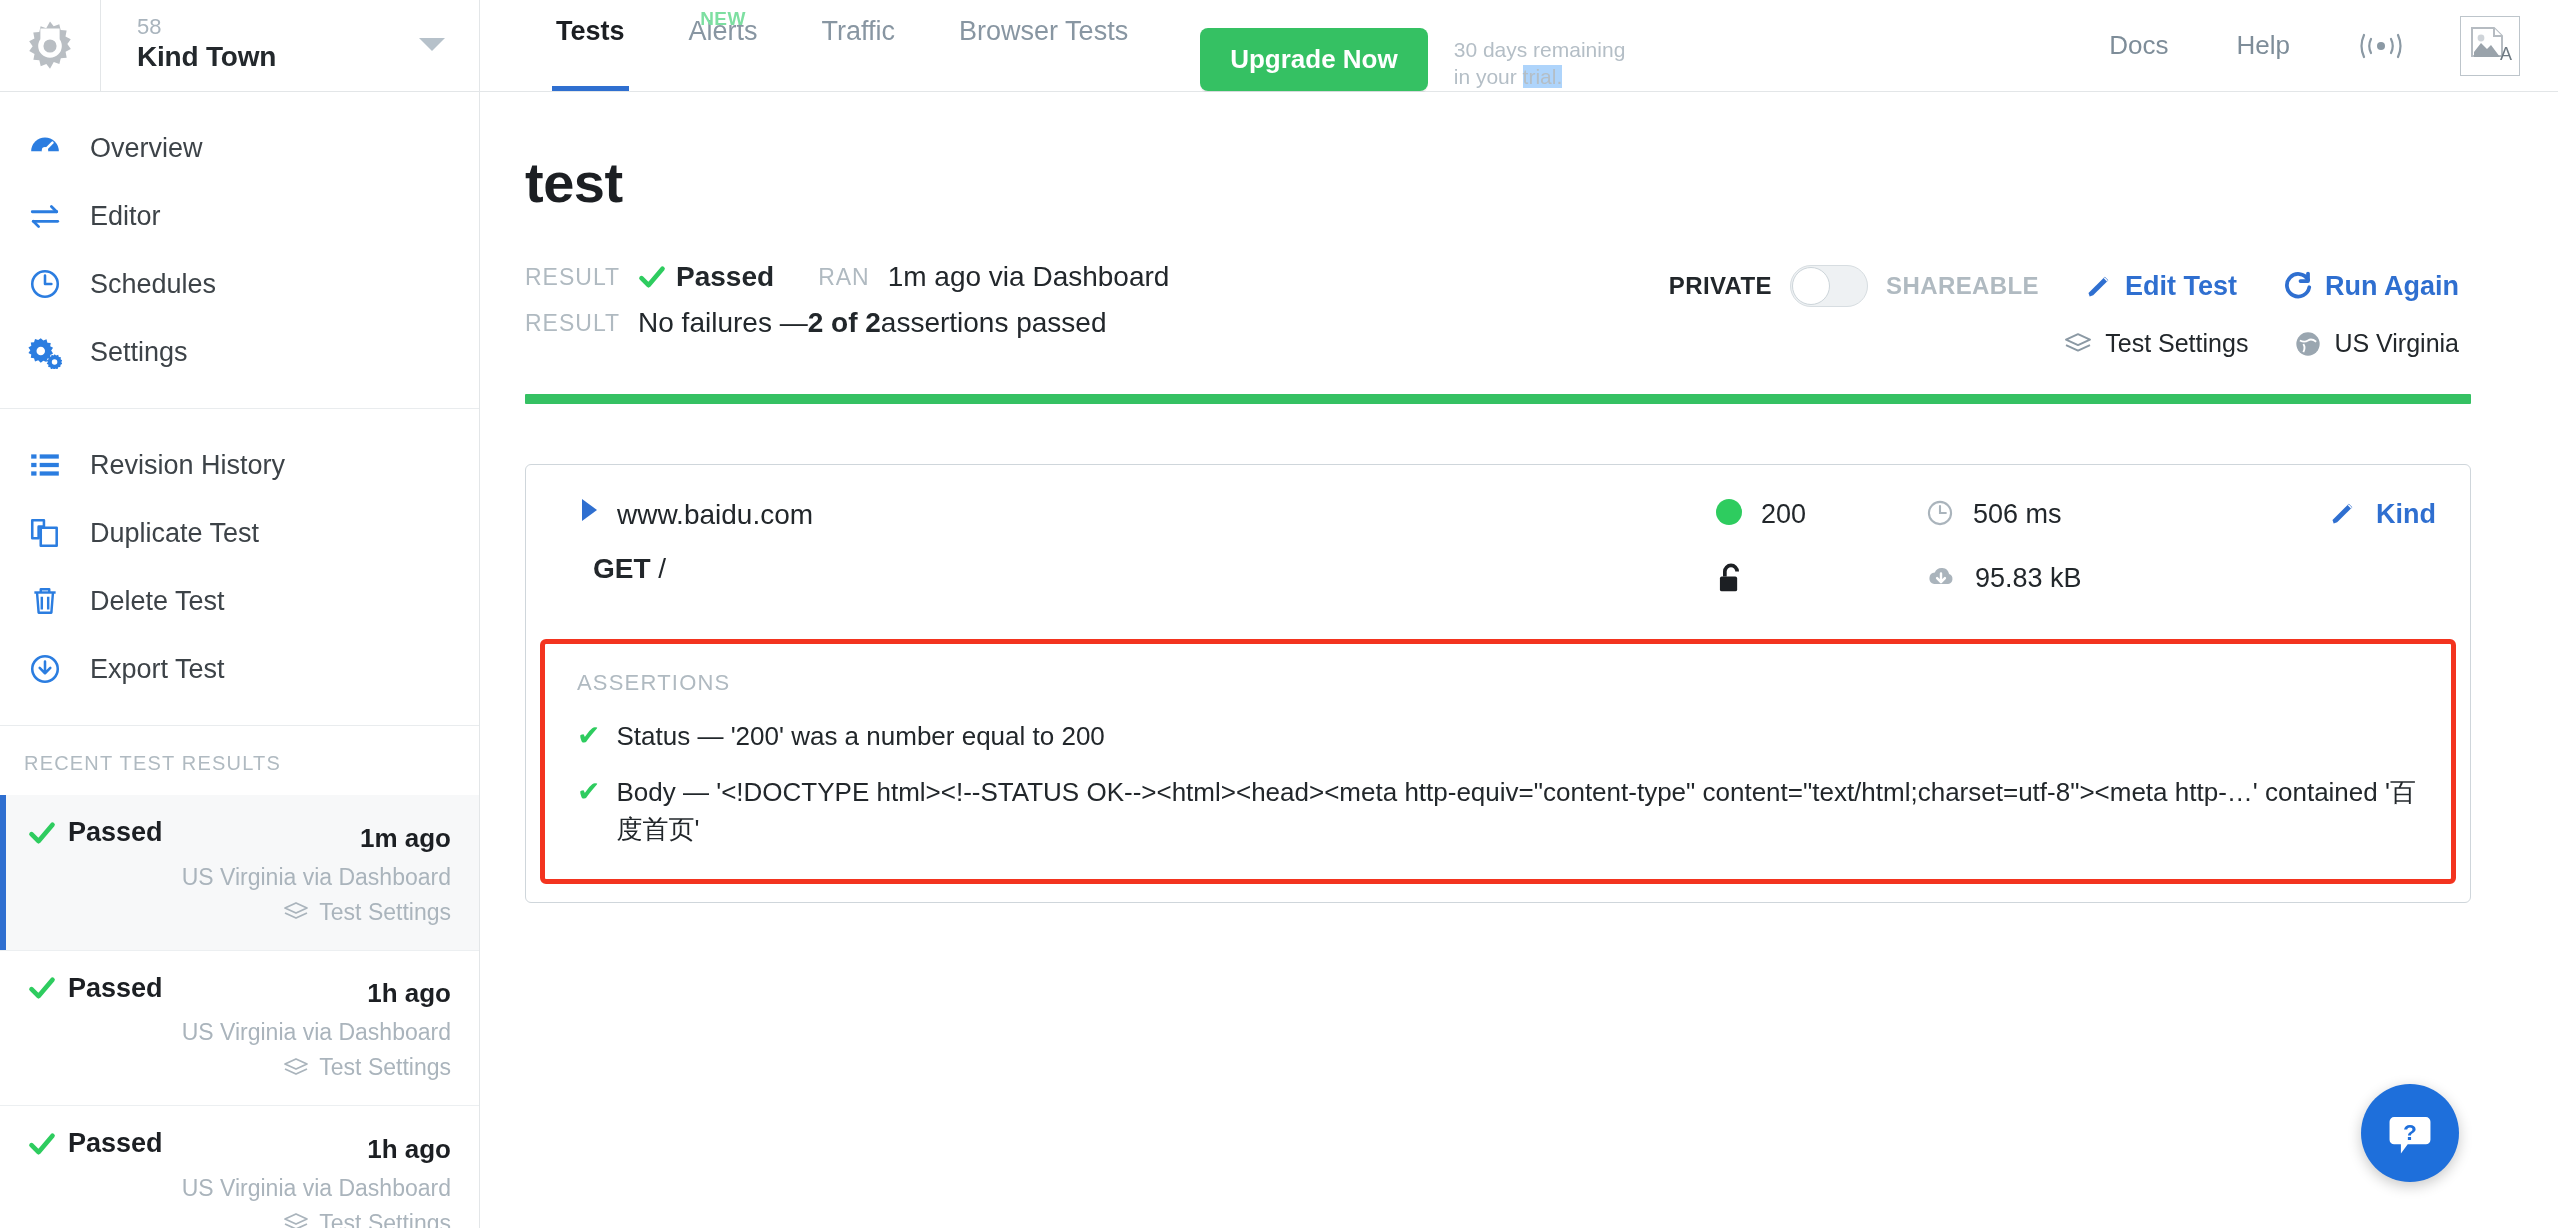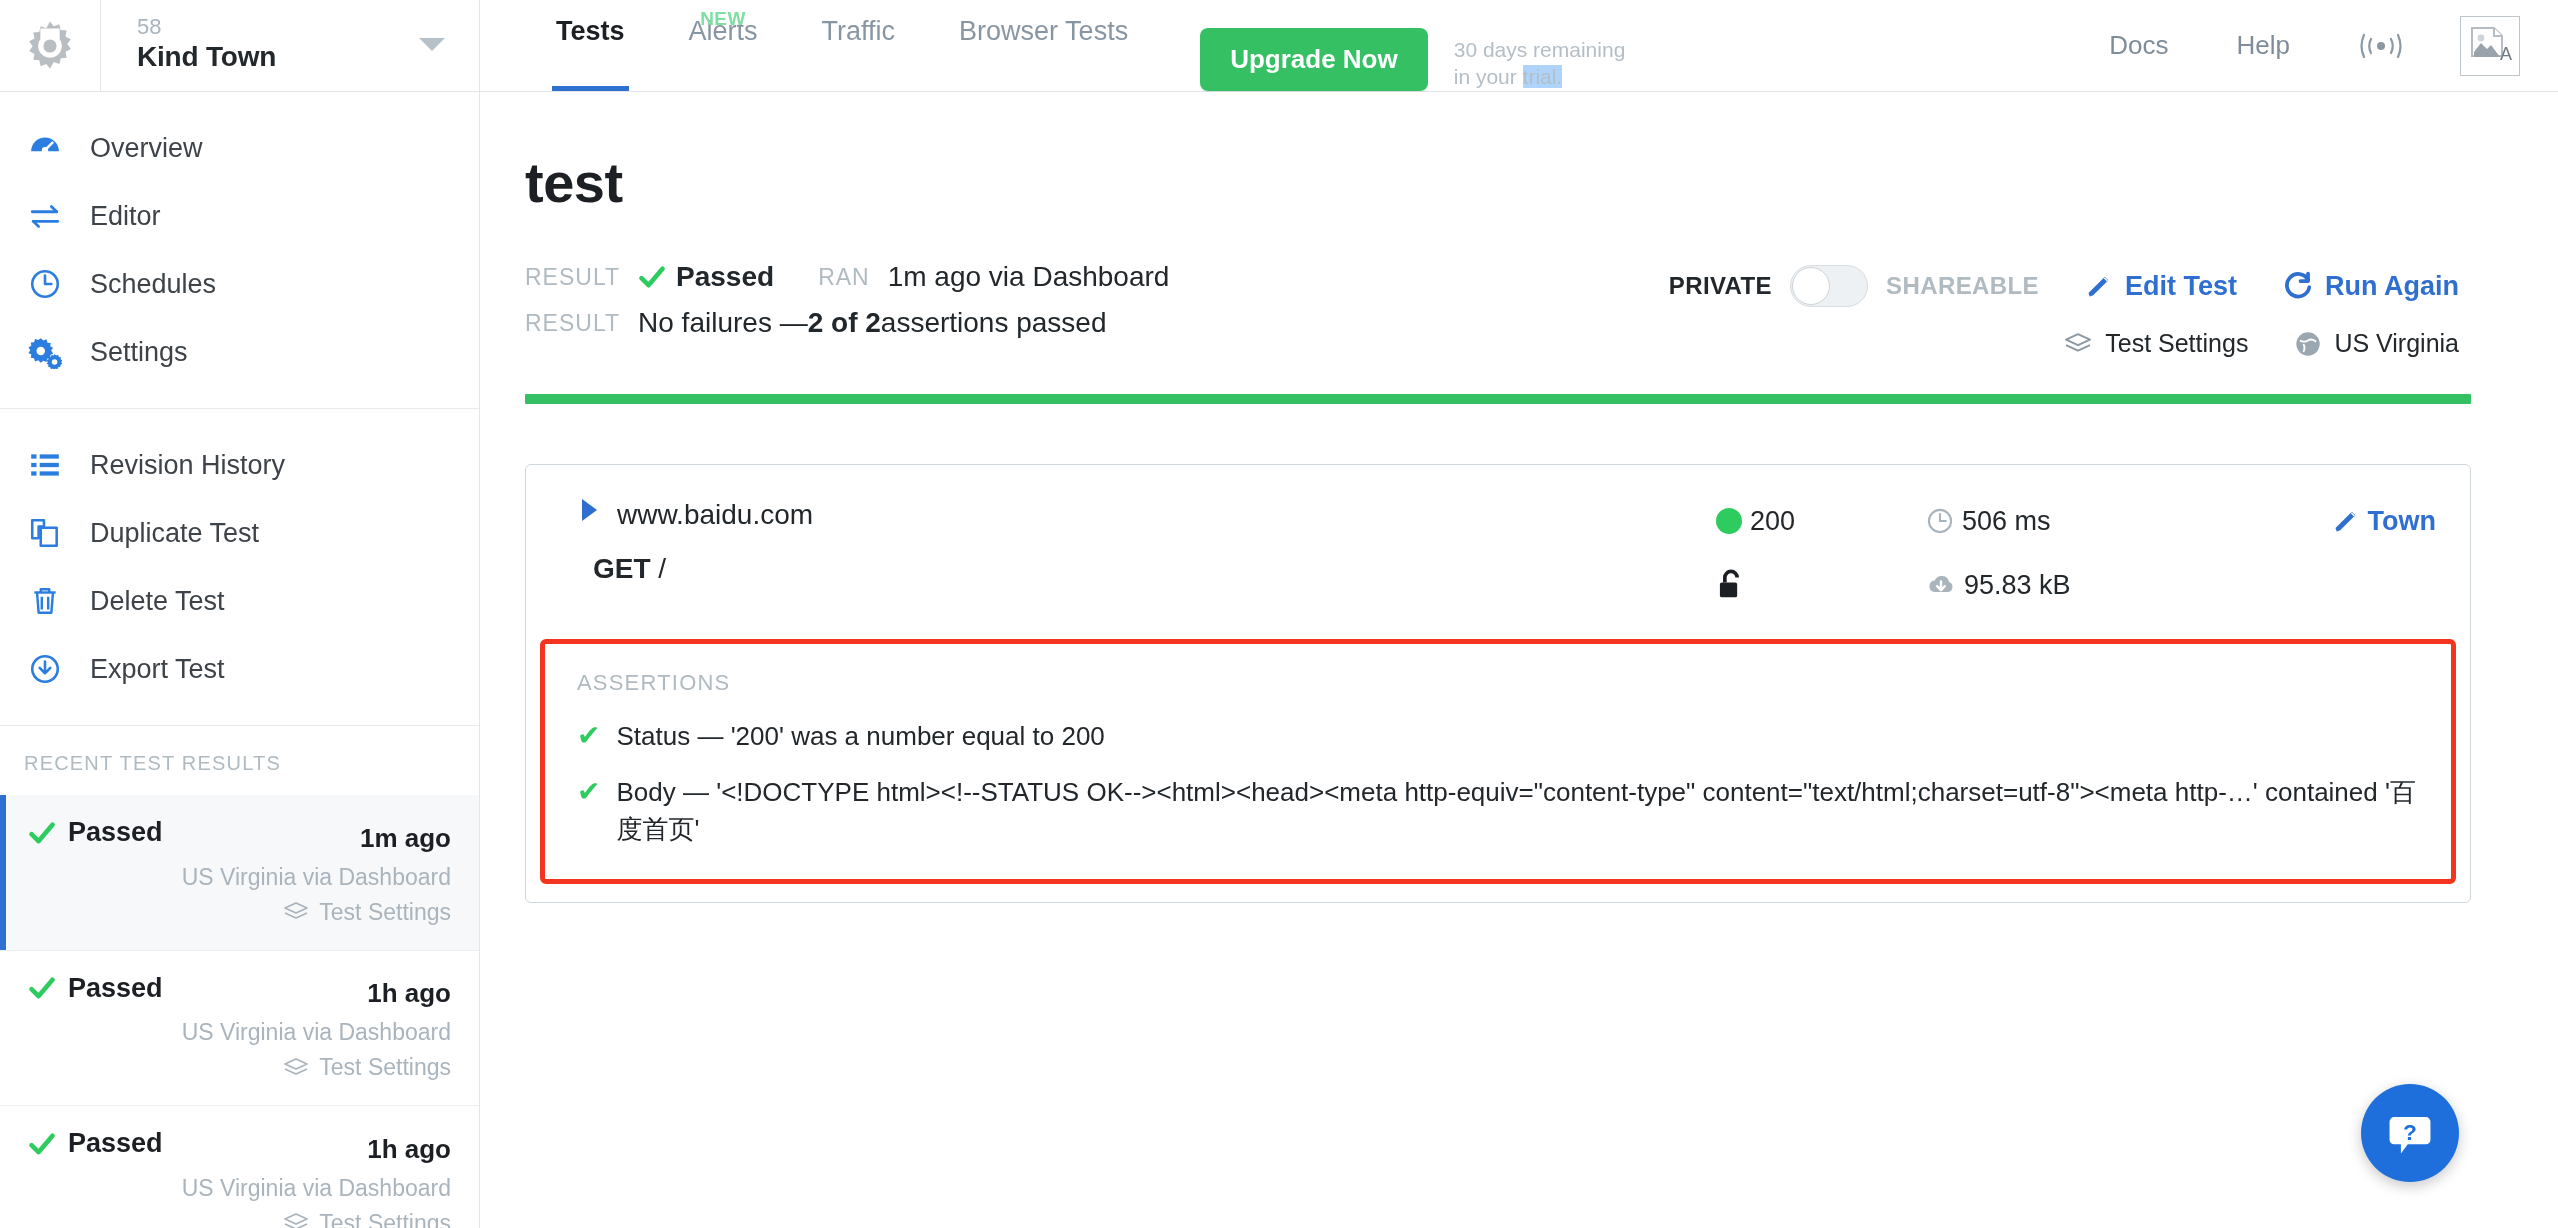--- a/index.html
+++ b/index.html
@@ -175,21 +175,21 @@
     border-left: 15px solid #2f6fd0; cursor: pointer;
   }
   .req-url { font-size: 28px; color: #22272b; }
   .req-method { font-size: 28px; color: #22272b; margin-top: 22px; padding-left: 35px; }
   .req-method b { font-weight: 700; }
 
   .req-right { display: flex; flex: none; padding-right: 34px; }
   .col-status { width: 210px; }
   .col-timing { width: 300px; }
   .col-edit { width: 210px; text-align: right; }
-  .cell { font-size: 27px; color: #22272b; display: flex; align-items: center; gap: 8px; height: 44px; }
+  .cell { font-size: 27px; color: #22272b; display: flex; align-items: flex-start; gap: 19px; height: 44px; }
   .cell.r { justify-content: flex-end; }
   .cell2 { margin-top: 20px; }
   .dot-green { width: 26px; height: 26px; border-radius: 50%; background: #2ecc5f; flex: none; }
 
   .assert-box {
     margin: 32px 14px 18px 14px;
     border: 5px solid #f3341f; border-radius: 6px;
     padding: 26px 32px 30px 32px;
     background: #ffffff;
   }
@@ -565,21 +565,21 @@
               </svg>
             <span>95.83 kB</span>
           </div>
         </div>
         <div class="col-edit">
           <div class="cell r">
             <svg width="28" height="28" viewBox="0 0 24 24" aria-hidden="true">
                 <path d="M3 18 L4 21 L7 20 L20 7 L17 4 z" fill="#2f6fd0"></path>
                 <path d="M16.5 5 L19.2 7.7" stroke="#ffffff" stroke-width="1.2"></path>
               </svg>
-            <span class="link-btn">Town</span>
+            <span class="link-btn">Kind</span>
           </div>
         </div>
       </div>
     </div>
 
     <div class="assert-box">
       <div class="assert-title">ASSERTIONS</div>
       <div class="assert-row">
         <span class="chk">✔</span>
         <span>Status — '200' was a number equal to 200</span>

